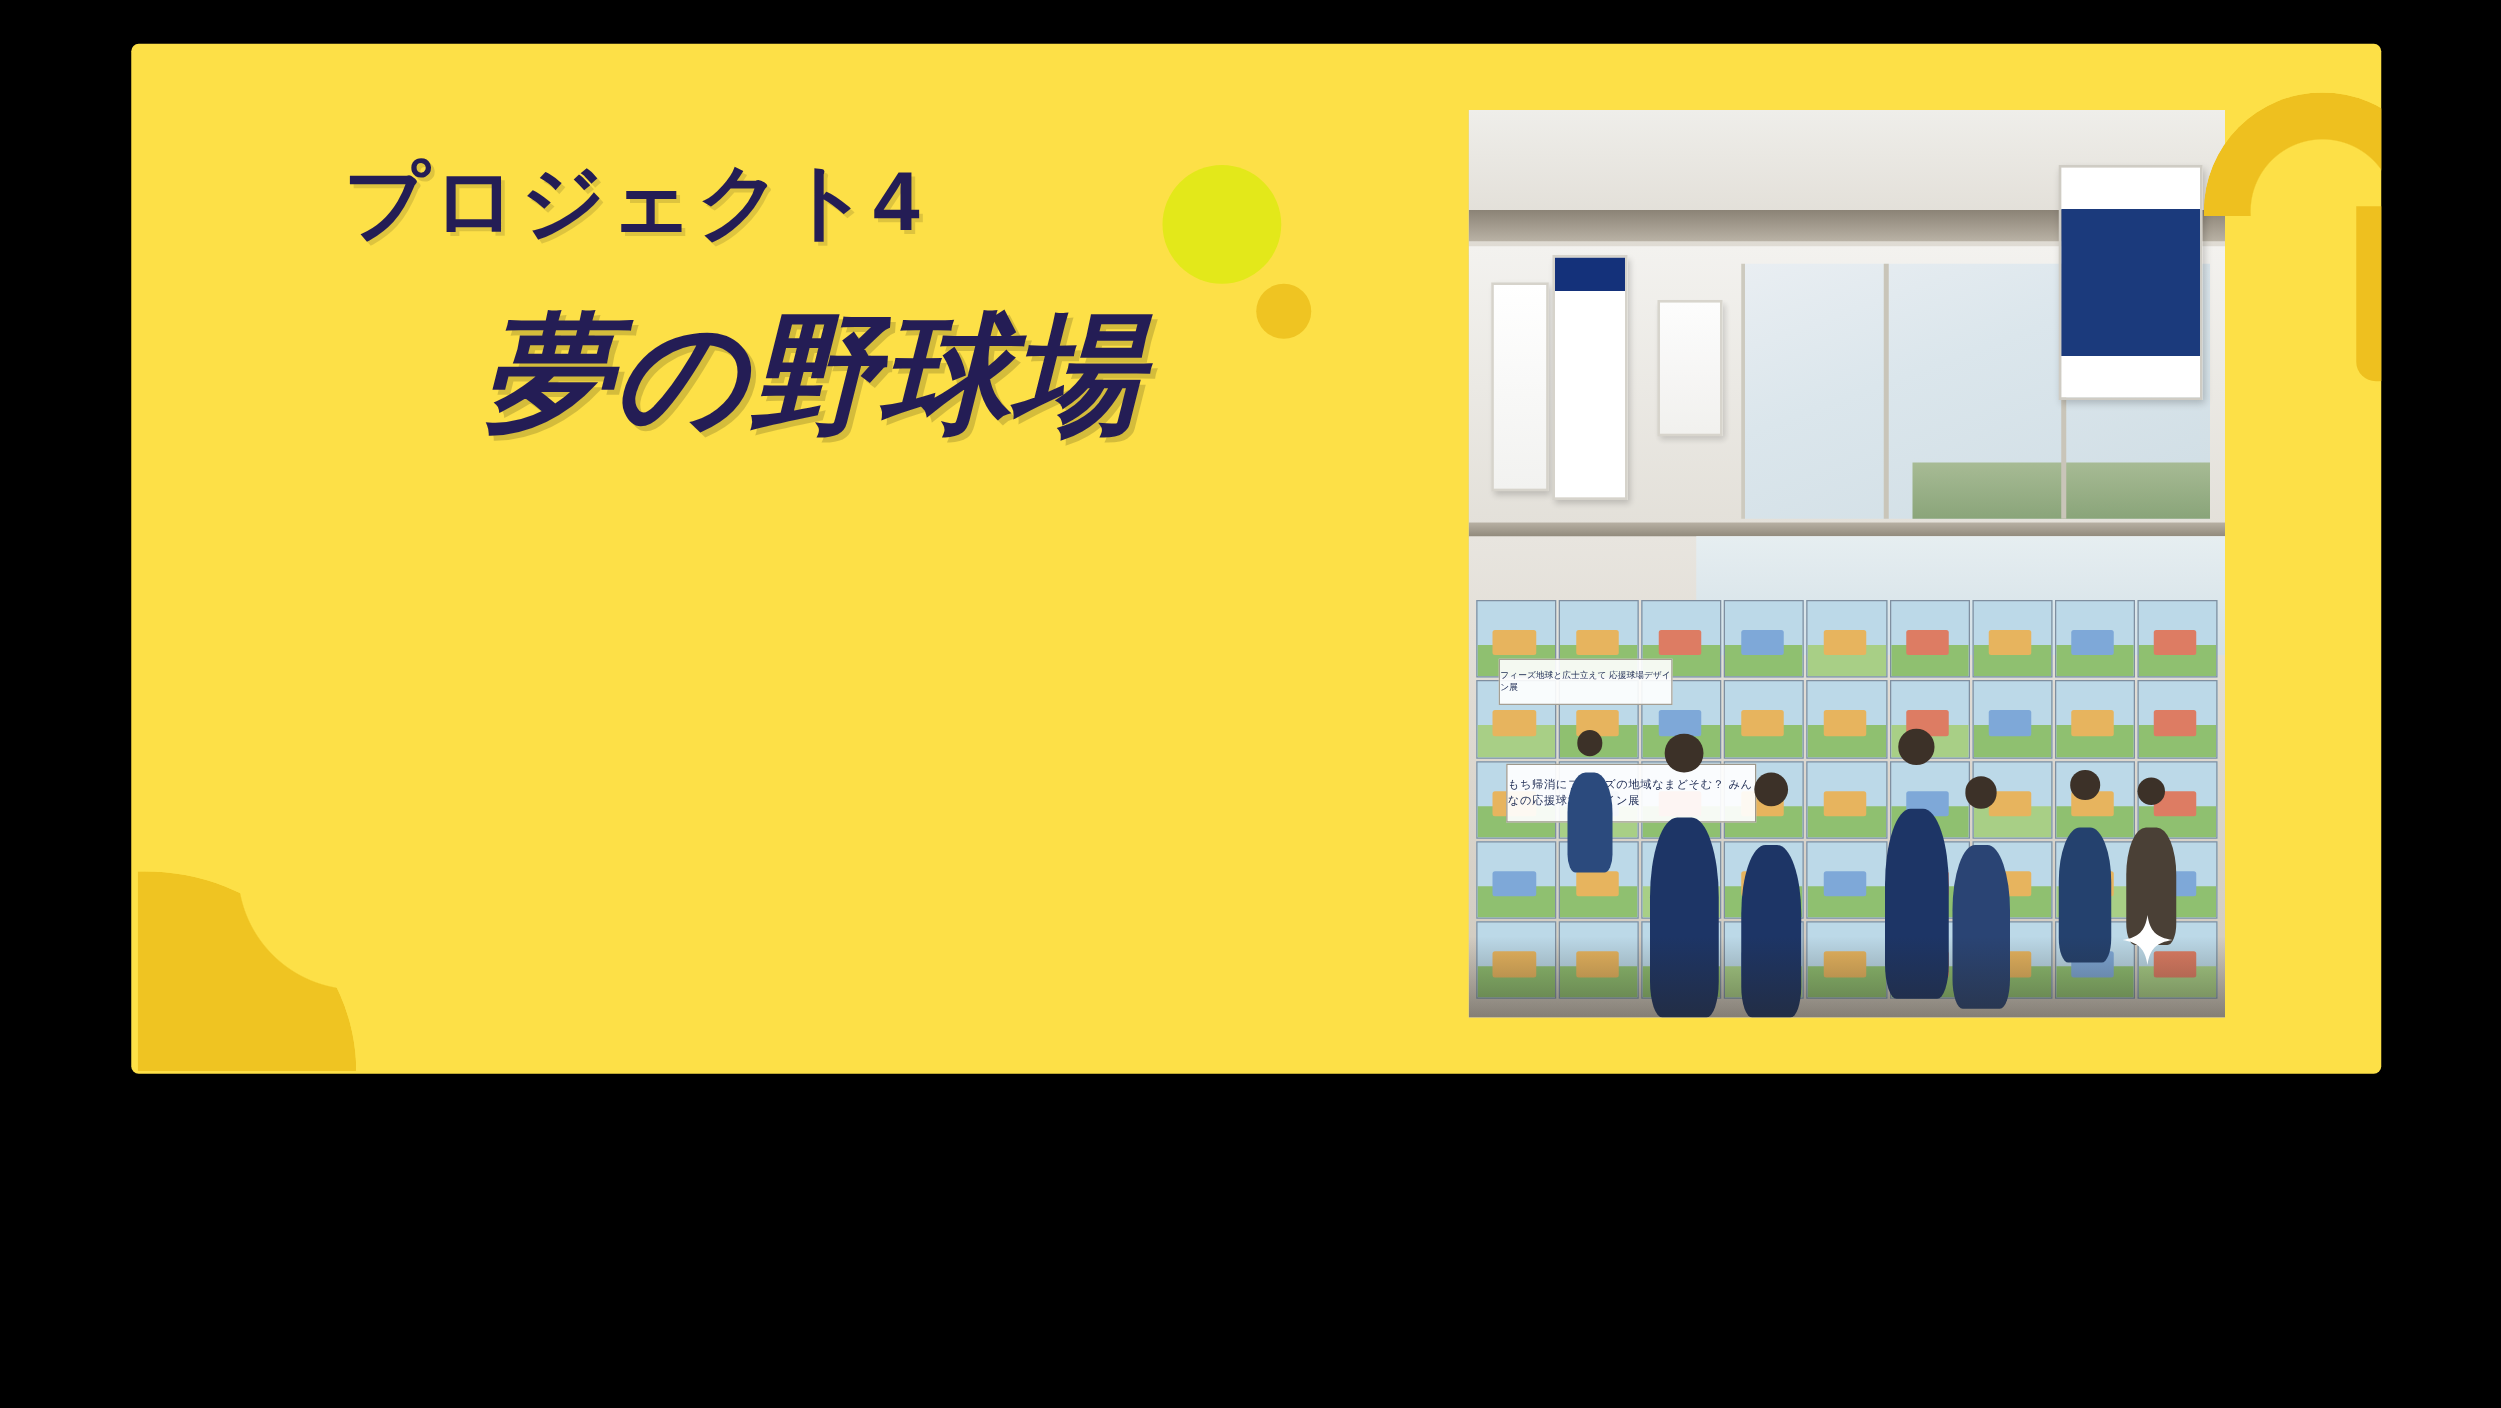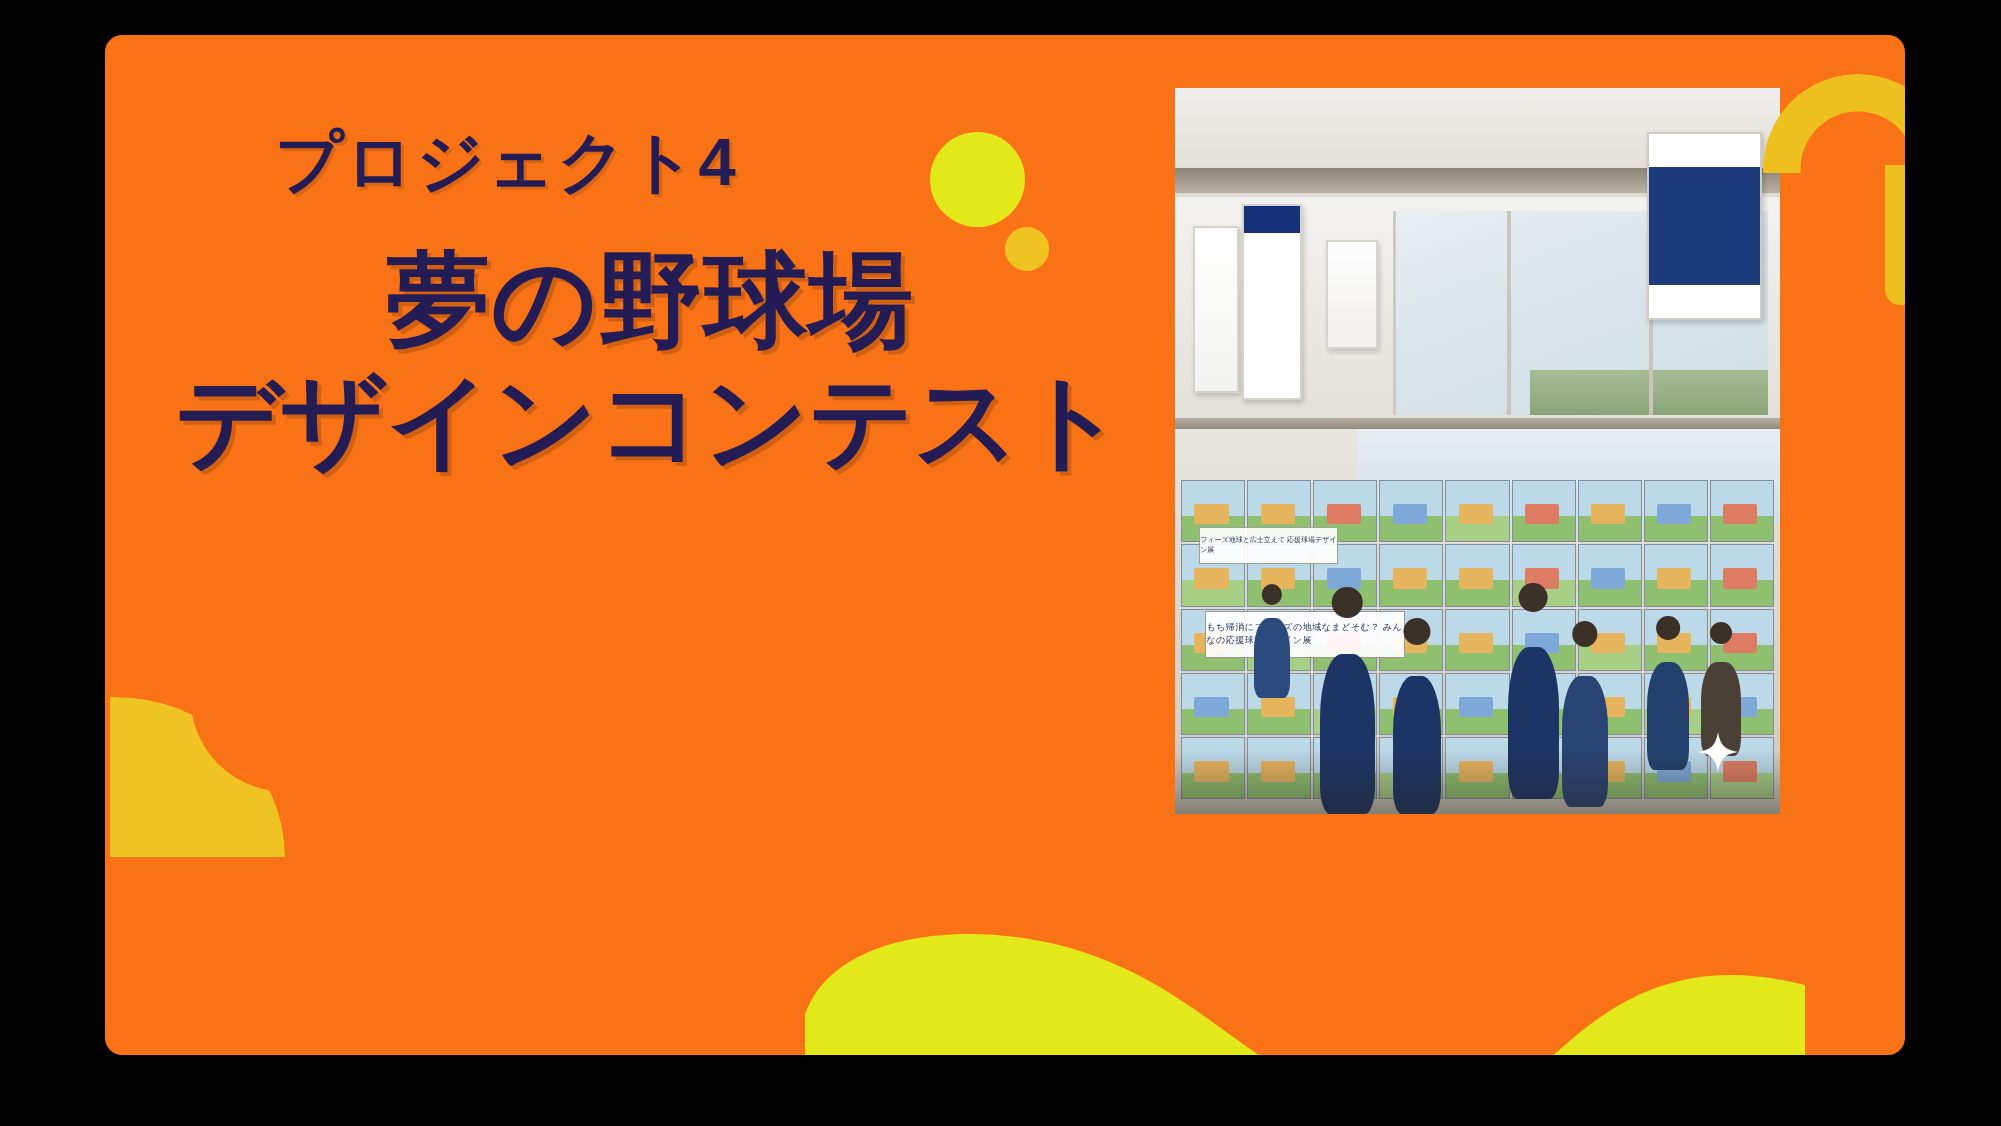--- a/index.html
+++ b/index.html
@@ -18,23 +18,23 @@
     height: 1126px;
     background: #000000;
   }
 
   
   .card {
     position: absolute;
     left: 105px;
     top: 35px;
     width: 1800px;
-    height: 1020px;
-    background: #f97316;
-    border-radius: 17px;
+    height: 824px;
+    background: #fde047;
+    border-radius: 6px;
     overflow: hidden;
   }
 
   
   .shape { position: absolute; }
 
   
   .circle-lime {
     left: 825px;
     top: 97px;
@@ -130,20 +130,21 @@
     text-align: center;
   }
   .title-line {
     font-size: 104px;
     line-height: 1.16;
     font-weight: 900;
     letter-spacing: 1px;
     color: #241d55;
     text-shadow: 4px 4px 0 rgba(0,0,0,0.16);
     white-space: nowrap;
+    font-style: italic;
   }
   .title-line.l1 { font-size: 104px; }
   .title-line.l2 { font-size: 104px; letter-spacing: -1px; }
 
   .body-copy {
     position: absolute;
     left: 182px;
     top: 585px;
     width: 700px;
     font-size: 49px;
@@ -329,21 +330,20 @@
                C 400 215, 330 235, 255 222
                C 140 203, 40 195, 0 215 Z" fill="#ffffff" opacity="0"></path>
     </svg>
 
     <div class="content">
 
       <div class="kicker">プロジェクト4</div>
 
       <div class="title-block">
         <div class="title-line l1">夢の野球場</div>
-        <div class="title-line l2">デザインコンテスト</div>
       </div>
 
     </div>
 
     <div class="photo">
       <div class="photo-inner">
 
         <div class="ph-ceiling"></div>
         <div class="ph-ceiling-band"></div>
         <div class="ph-upperwall"></div>

